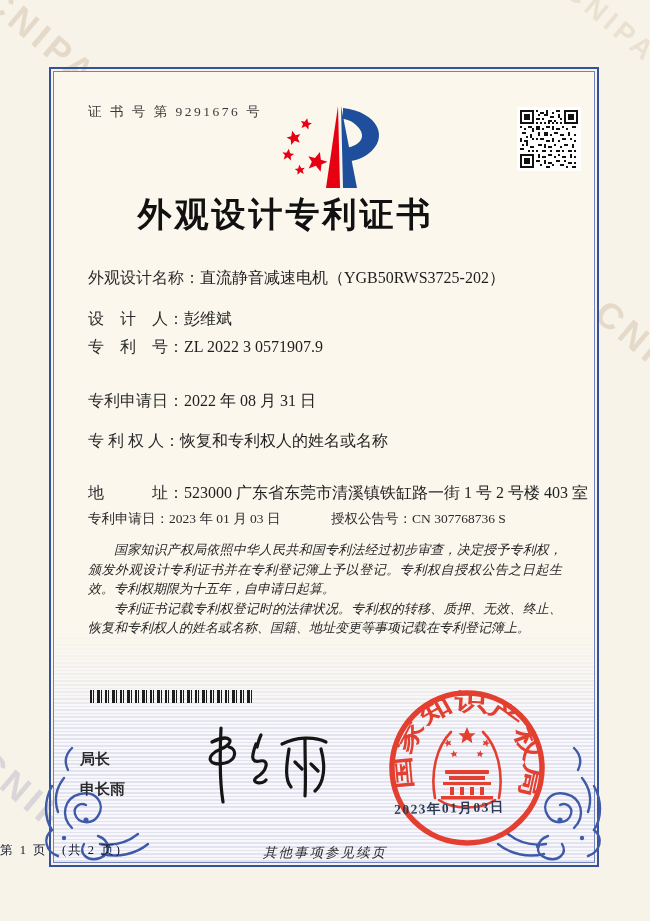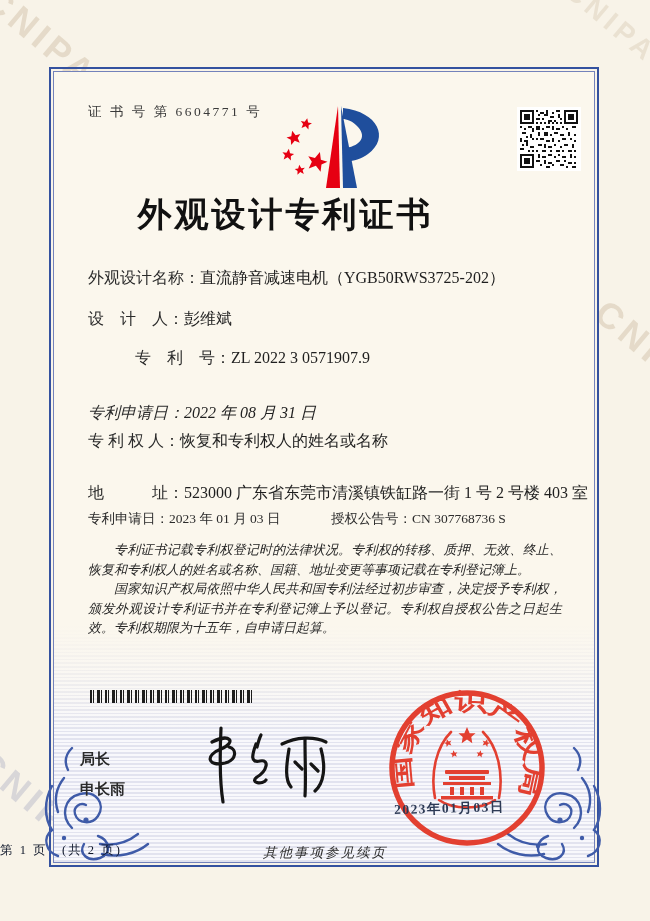--- a/index.html
+++ b/index.html
@@ -49,22 +49,22 @@
     background:#ffffff; padding:3px;
   }
   .title {
     position:absolute; left:0; top:192px; width:571px; text-align:center;
     font-size:34px; font-weight:bold; letter-spacing:3px; color:#111;
   }
   
   .field-row { position:absolute; left:88px; font-size:16px; white-space:nowrap; }
   .field-row .lab { color:#2b2b2b; }
   .field-row .val { color:#1f1f1f; }
-  .fr0 { top:268px; } .fr1 { top:309px; } .fr2 { top:348px;margin-left:47px; }
-  .fr3 { top:403px;font-style:italic; } .fr4 { top:431px; } .fr5 { top:471px;margin-top:12px; }
+  .fr0 { top:268px; } .fr1 { top:309px; } .fr2 { top:337px; }
+  .fr3 { top:391px; } .fr4 { top:431px; } .fr5 { top:471px;margin-top:12px; }
   .grant-row { position:absolute; left:88px; top:510px; font-size:13.5px; white-space:nowrap; }
   .grant-row .second { position:absolute; left:243px; top:0;text-align:center; }
   
   .legal {
     position:absolute; left:88px; top:540px; width:474px;
     font-size:13px; line-height:19.5px; font-style:italic; color:#262626;
     text-align:justify;
   }
   .legal p { text-indent:2em; }
   
@@ -145,21 +145,21 @@
       <path d="M64,112 C80,116 98,112 110,102"></path>
       <path d="M62,102 C76,104 90,100 100,92"></path>
       <path d="M20,70 C16,58 18,46 26,36"></path>
       <path d="M30,28 C26,20 28,12 34,6"></path>
       <circle cx="48" cy="78" r="2.6" fill="#3f5ba8" stroke="none"></circle>
       <circle cx="70" cy="104" r="2.2" fill="#3f5ba8" stroke="none"></circle>
       <circle cx="26" cy="96" r="2.2" fill="#3f5ba8" stroke="none"></circle>
     </g>
   </svg>
 
-  <div class="cert-no">证 书 号 第 6604771 号</div>
+  <div class="cert-no">证 书 号 第 9291676 号</div>
 
   <svg class="logo" width="150" height="96" viewBox="0 0 150 96">
     <g fill="#e60012">
       <g transform="translate(44,26) scale(6) rotate(12)">
           <path d="M0,-1 L0.294,-0.309 L0.951,-0.309 L0.476,0.118 L0.588,0.809 L0,0.382 L-0.588,0.809 L-0.476,0.118 L-0.951,-0.309 L-0.294,-0.309 Z"></path>
         </g>
       <g transform="translate(32,40) scale(7.5) rotate(-14)">
           <path d="M0,-1 L0.294,-0.309 L0.951,-0.309 L0.476,0.118 L0.588,0.809 L0,0.382 L-0.588,0.809 L-0.476,0.118 L-0.951,-0.309 L-0.294,-0.309 Z"></path>
         </g>
       <g transform="translate(26,57) scale(6.2) rotate(8)">
@@ -217,22 +217,22 @@
   <div class="field-row fr5">
     <span class="lab">地　　　址：</span><span class="val">523000 广东省东莞市清溪镇铁缸路一街 1 号 2 号楼 403 室</span>
   </div>
 
   <div class="grant-row">
     <span>专利申请日：</span><span>2023 年 01 月 03 日</span>
     <span class="second"><span>授权公告号：</span><span>CN 307768736 S</span></span>
   </div>
 
   <div class="legal">
+    <p>国家知识产权局依照中华人民共和国专利法经过初步审查，决定授予专利权，颁发外观设计专利证书并在专利登记簿上予以登记。专利权自授权公告之日起生效。专利权期限为十五年，自申请日起算。</p>
     <p>专利证书记载专利权登记时的法律状况。专利权的转移、质押、无效、终止、恢复和专利权人的姓名或名称、国籍、地址变更等事项记载在专利登记簿上。</p>
-    <p>国家知识产权局依照中华人民共和国专利法经过初步审查，决定授予专利权，颁发外观设计专利证书并在专利登记簿上予以登记。专利权自授权公告之日起生效。专利权期限为十五年，自申请日起算。</p>
   </div>
 
   <div class="barcode"></div>
 
   <div class="director">
     <div>局长</div>
     <div>申长雨</div>
   </div>
   <svg class="signature" width="152" height="86" viewBox="0 0 152 86">
     <g fill="none" stroke="#151515" stroke-width="3.2" stroke-linecap="round" stroke-linejoin="round">

